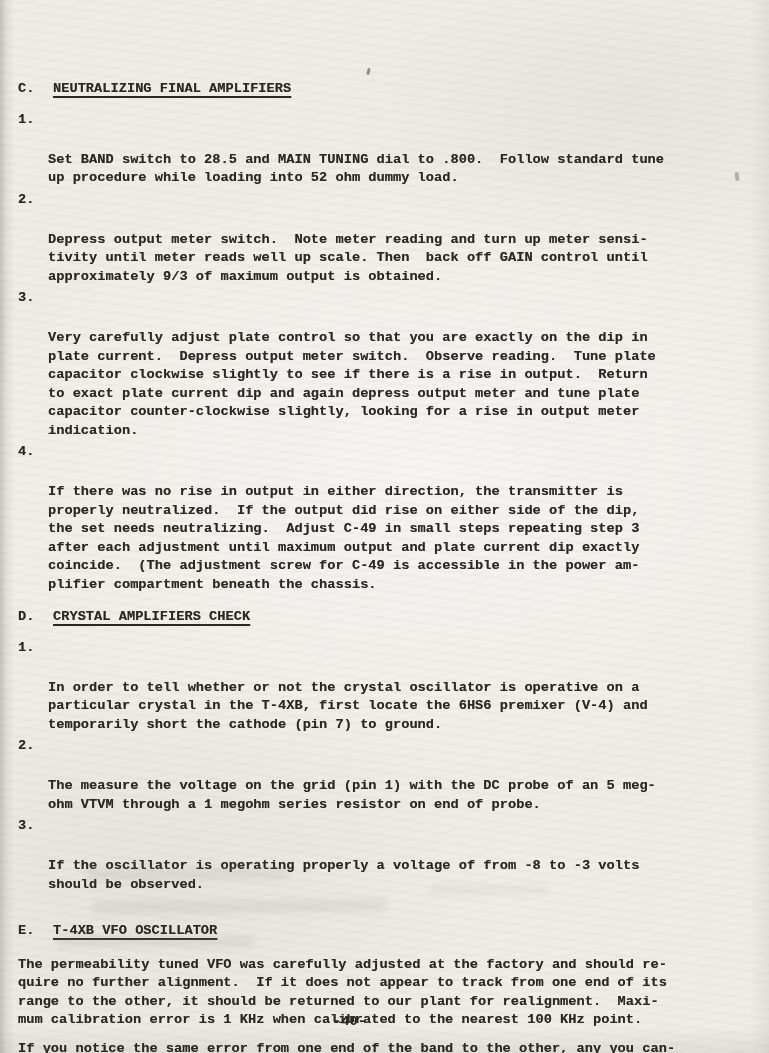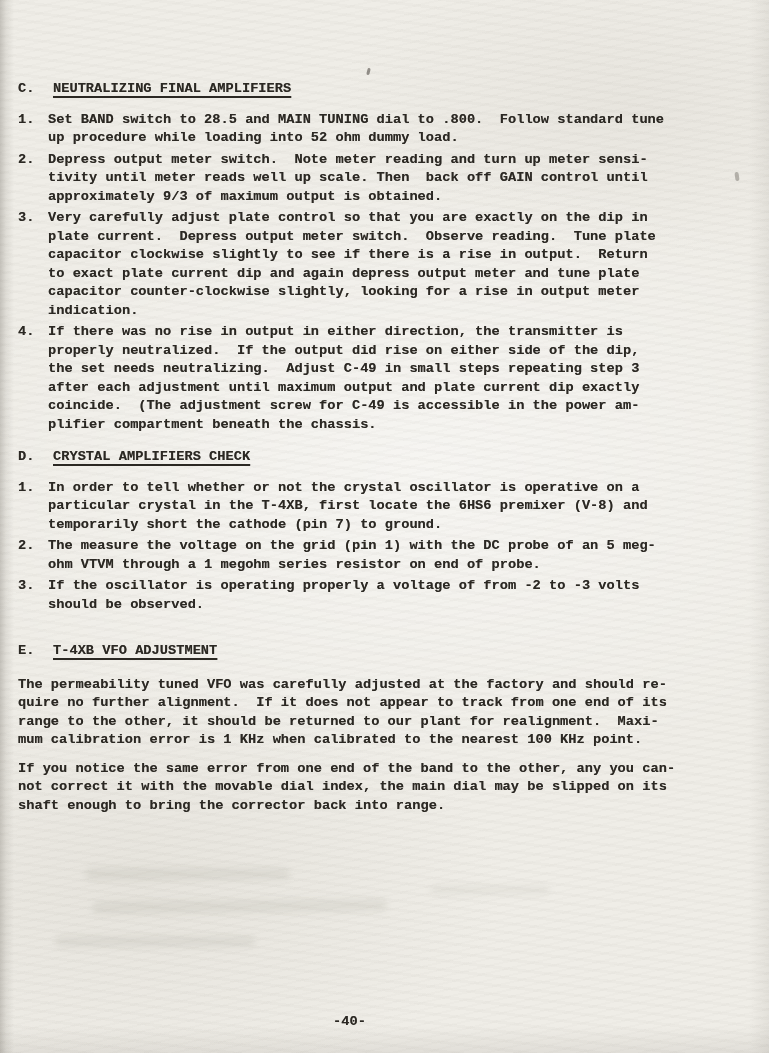--- a/index.html
+++ b/index.html
@@ -44,21 +44,21 @@
   .sec-e .sec-head { margin-bottom: 15px; }
   .sec-letter { width: 35px; flex: none; }
   .sec-title {
     text-decoration: underline;
     text-decoration-thickness: 1.6px;
     text-underline-offset: 4px;
     white-space: pre;
   }
   .item { display: flex; margin-bottom: 3px; }
   .item-num { width: 30px; flex: none; }
-  .item-text { white-space: pre; }
+  .item-text { white-space: pre; margin-top: 40px; }
   .para { white-space: pre; margin: 0 0 10px 0; }
   .page-number {
     position: absolute;
     left: 18px; top: 1014px; width: 663px;
     text-align: center;
     color: #2b2823;
     font-size: 13.7px;
     font-weight: 700;
     text-shadow: 0 0 0.5px rgba(43,40,35,0.55);
   }
@@ -122,39 +122,39 @@
     </div>
 
     <div class="sec sec-d">
       <div class="sec-head">
         <span class="sec-letter">D.</span>
         <span class="sec-title">CRYSTAL AMPLIFIERS CHECK</span>
       </div>
       <div class="item">
         <span class="item-num">1.</span>
         <span class="item-text">In order to tell whether or not the crystal oscillator is operative on a
-particular crystal in the T-4XB, first locate the 6HS6 premixer (V-8) and
+particular crystal in the T-4XB, first locate the 6HS6 premixer (V-4) and
 temporarily short the cathode (pin 7) to ground.</span>
       </div>
       <div class="item">
         <span class="item-num">2.</span>
         <span class="item-text">The measure the voltage on the grid (pin 1) with the DC probe of an 5 meg-
 ohm VTVM through a 1 megohm series resistor on end of probe.</span>
       </div>
       <div class="item">
         <span class="item-num">3.</span>
-        <span class="item-text">If the oscillator is operating properly a voltage of from -2 to -3 volts
+        <span class="item-text">If the oscillator is operating properly a voltage of from -8 to -3 volts
 should be observed.</span>
       </div>
     </div>
 
     <div class="sec sec-e">
       <div class="sec-head">
         <span class="sec-letter">E.</span>
-        <span class="sec-title">T-4XB VFO ADJUSTMENT</span>
+        <span class="sec-title">T-4XB VFO OSCILLATOR</span>
       </div>
       <p class="para">The permeability tuned VFO was carefully adjusted at the factory and should re-
 quire no further alignment.  If it does not appear to track from one end of its
 range to the other, it should be returned to our plant for realignment.  Maxi-
 mum calibration error is 1 KHz when calibrated to the nearest 100 KHz point.</p>
       <p class="para">If you notice the same error from one end of the band to the other, any you can-
 not correct it with the movable dial index, the main dial may be slipped on its
 shaft enough to bring the corrector back into range.</p>
     </div>
 

